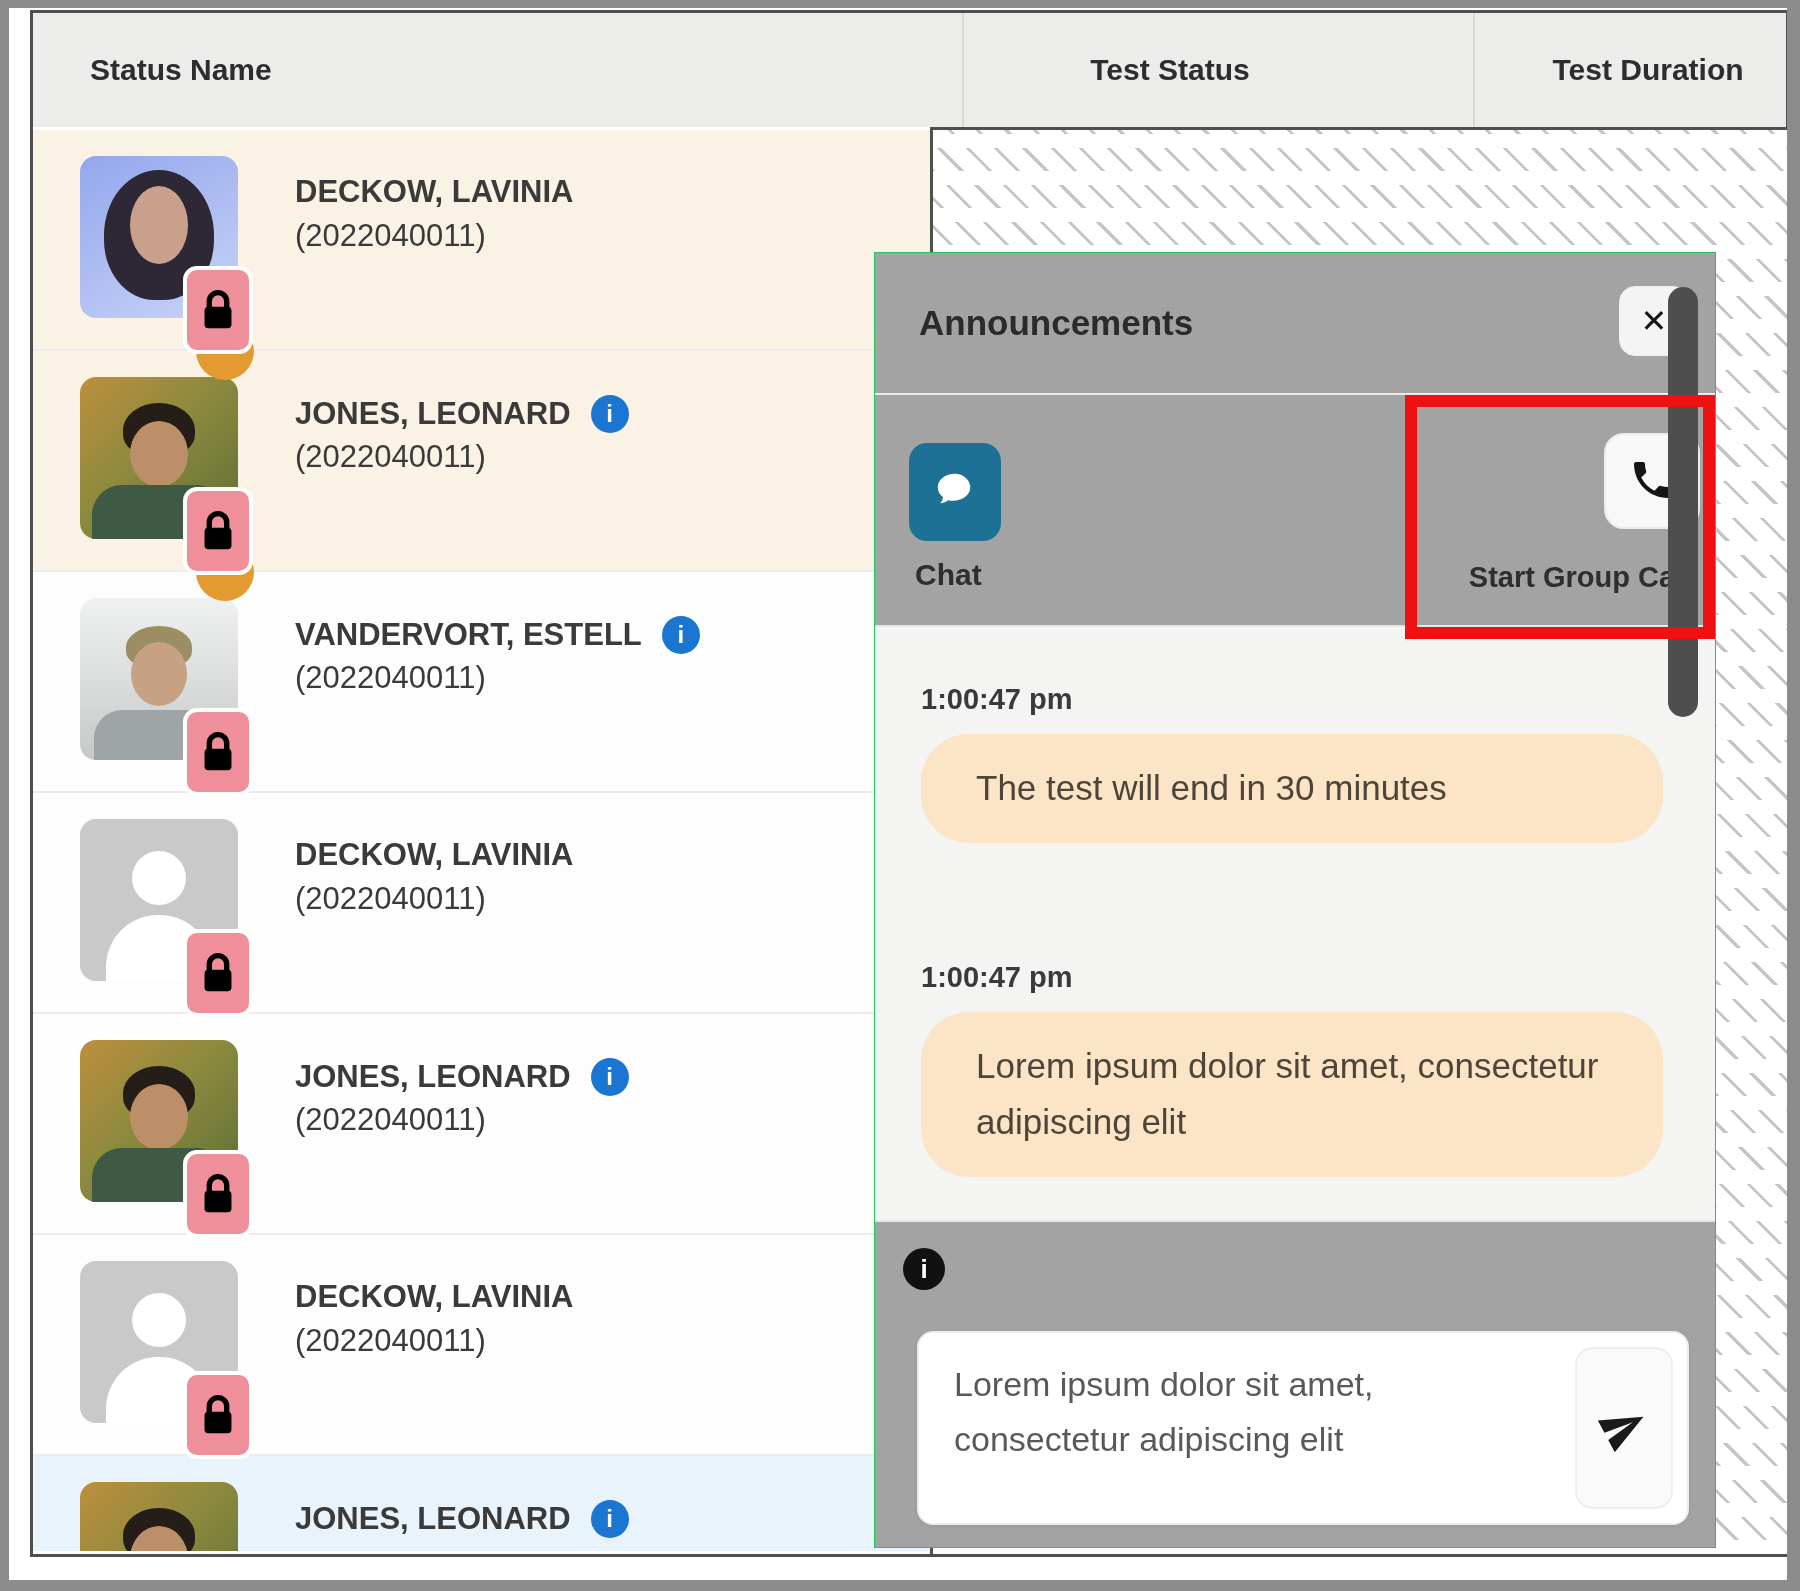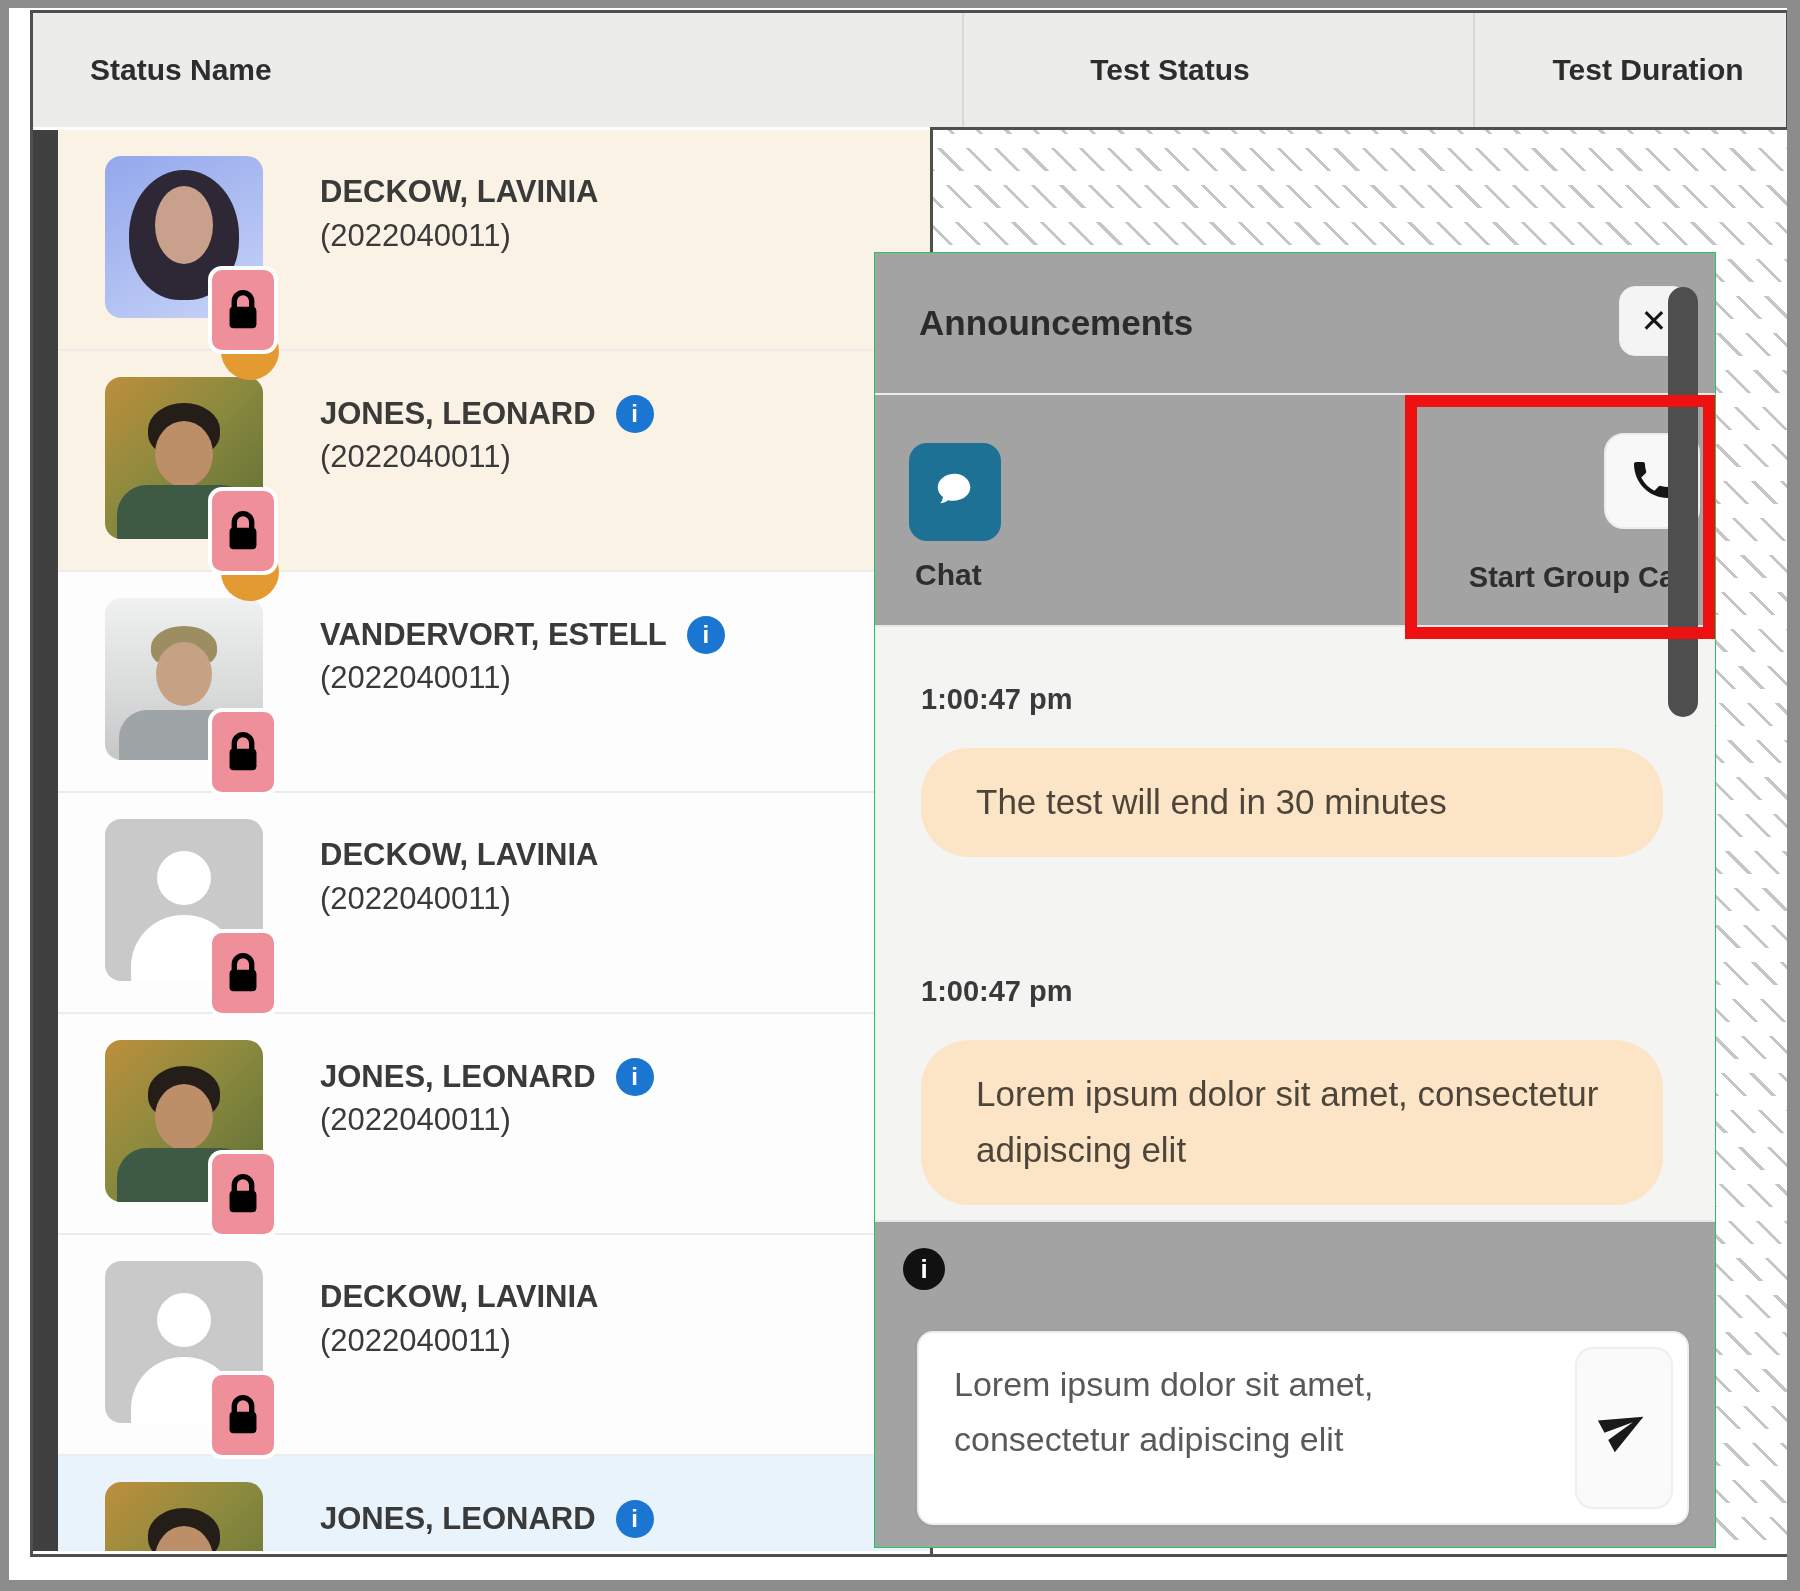--- a/index.html
+++ b/index.html
@@ -14,21 +14,21 @@
   
   .table-header{position:absolute;left:33px;top:13px;width:1753px;height:114px;background:#ececea;z-index:1;}
   .col-h{position:absolute;top:0;height:114px;line-height:114px;font-size:30px;font-weight:700;color:#2d2d2d;white-space:nowrap;}
   .col-h1{left:57px;}
   .col-h2{left:1137px;transform:translateX(-50%);}
   .col-h3{left:1615px;transform:translateX(-50%);}
   .col-div{position:absolute;top:0;width:2px;height:114px;background:#d8d8d4;}
   .d1{left:929px;}.d2{left:1440px;}
 
   
-  .rows-area{position:absolute;left:33px;top:130px;width:897px;height:1421px;overflow:hidden;z-index:1;background:#404040;padding-left:25px;}
+  .rows-area{position:absolute;left:33px;top:130px;width:897px;height:1421px;overflow:hidden;z-index:1;background:#404040;}
   .row{position:relative;height:219px;border-top:2px solid #ececec;}
   .row:first-child{border-top:none;}
   .bg-cream{background:#fbf2e6;}
   .bg-white{background:#fdfdfd;}
   .bg-blue{background:#e9f3fb;}
   .av{position:absolute;left:47px;top:26px;width:158px;height:162px;border-radius:16px;overflow:hidden;}
   .av>div{position:absolute;}
   .av-photo-female{background:linear-gradient(150deg,#93a7ec,#c8d4f8);}
   .av-photo-female .hair{left:50%;top:14px;transform:translateX(-50%);width:110px;height:130px;background:#2e2836;border-radius:50% 50% 46% 46%;}
   .av-photo-female .face{left:50%;top:30px;transform:translateX(-50%);width:58px;height:78px;background:#c9a08b;border-radius:50%;}
@@ -70,21 +70,21 @@
   .chat-label{position:absolute;left:40px;top:305px;font-size:30px;font-weight:600;color:#2e2e2e;}
   .call-btn{position:absolute;left:729px;top:180px;width:96px;height:96px;border-radius:20px;background:#f8f8f8;
             border:2px solid #ececec;cursor:pointer;display:flex;align-items:center;justify-content:center;padding:0;}
   .call-label{position:absolute;left:560px;top:308px;width:290px;text-align:center;font-size:29px;font-weight:600;color:#2e2e2e;white-space:nowrap;}
   .red-box{position:absolute;left:530px;top:142px;width:286px;height:220px;border:12px solid #ee1111;z-index:7;}
   .messages{position:absolute;left:0;top:372px;width:100%;height:597px;background:#f4f4f3;
             border-top:2px solid #e7e7e7;border-bottom:2px solid #e7e7e7;box-sizing:border-box;
             padding:0 52px 0 46px;overflow:hidden;}
   .ts{font-size:29px;font-weight:600;color:#3a3a3a;margin-top:118px;}
   .ts:first-child{margin-top:56px;}
-  .bubble{margin-top:32px;background:#fce4c6;border-radius:48px;padding:26px 55px;max-width:700px;
+  .bubble{margin-top:18px;background:#fce4c6;border-radius:48px;padding:26px 55px;max-width:700px;
           font-size:35px;font-weight:500;line-height:1.62;color:#4d453a;}
   .scrollbar{position:absolute;left:793px;top:34px;width:30px;height:430px;border-radius:16px;background:#4e4e4e;}
   .notice{position:absolute;left:28px;top:995px;display:flex;align-items:center;gap:22px;}
   .notice-ic{width:42px;height:42px;border-radius:50%;background:#111;color:#fff;font-size:26px;font-weight:700;
              display:flex;align-items:center;justify-content:center;font-style:normal;}
   .notice-tx{font-size:29px;font-weight:600;color:#1d1d1d;}
   .compose{position:absolute;left:42px;top:1078px;width:772px;height:194px;background:#fff;border:2px solid #ededed;
            border-radius:16px;box-shadow:0 1px 4px rgba(0,0,0,0.07);box-sizing:border-box;}
   .compose-text{position:absolute;left:35px;top:24px;width:570px;font-size:34px;font-weight:500;color:#58595b;line-height:1.62;}
   .send-btn{position:absolute;right:14px;top:14px;width:98px;height:162px;border-radius:18px;background:#fafafa;

